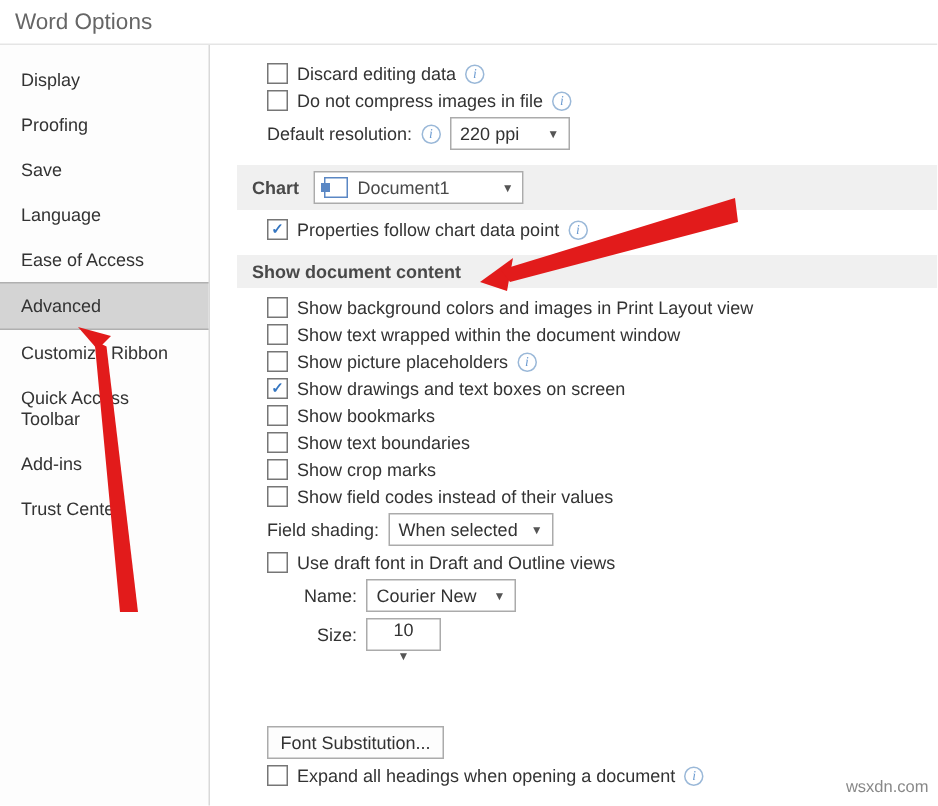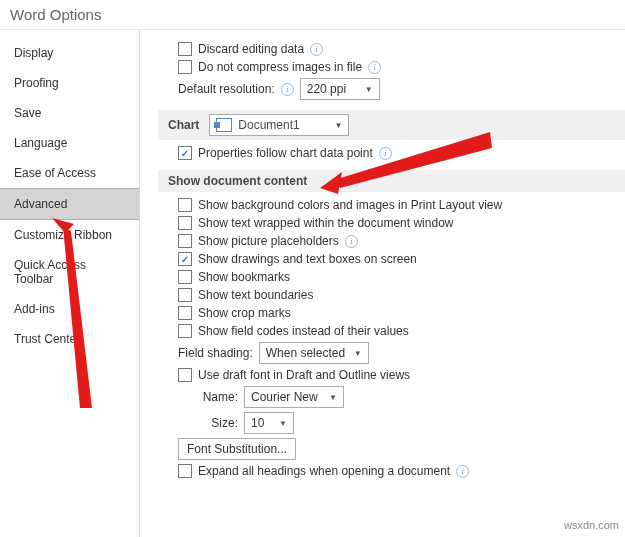--- a/index.html
+++ b/index.html
@@ -12,21 +12,21 @@
 .content { flex: 1; padding: 8px 0 8px 18px; overflow: hidden; }
 .row { display: flex; align-items: center; margin: 4px 0 4px 20px; gap: 6px; color: #333; }
 .row2 { margin-left: 40px; }
 .chk { width: 14px; height: 14px; border: 1px solid #767676; display: inline-flex; align-items: center; justify-content: center; background: #fff; font-size: 10px; color: #3576c1; }
 .chk.checked::before { content: "✓"; font-weight: bold; }
 .info { width: 13px; height: 13px; border: 1px solid #9ab8d8; border-radius: 50%; display: inline-flex; align-items: center; justify-content: center; font-size: 9px; color: #6c9bd1; font-style: italic; font-family: Georgia, serif; }
 .info::before { content: "i"; }
 .select { height: 22px; border: 1px solid #ababab; background: #fff; display: inline-flex; align-items: center; padding: 0 6px; gap: 6px; min-width: 80px; justify-content: space-between; cursor: pointer; }
 .select .caret { font-size: 8px; color: #555; }
 .section { background: #f0f0f0; padding: 4px 10px; margin: 10px 0 6px 0; display: flex; align-items: center; gap: 10px; font-weight: 600; color: #494949; }
-.btn { border: 1px solid #ababab; padding: 3px 8px; background: #fdfdfd; cursor: pointer; display: inline-block; }
+.btn { border: 1px solid #ababab; padding: 3px 8px; background: #fdfdfd; cursor: pointer; display: inline-block; margin-top: 46px; }
 .doc-icon { width: 16px; height: 14px; background: #fff; border: 1px solid #5a87c4; position: relative; }
 .doc-icon::before { content: ""; position: absolute; width: 6px; height: 6px; background: #5a87c4; left: -3px; top: 3px; }
 
 .arrow1 { position: absolute; left: 52px; top: 218px; pointer-events: none; }
 .arrow2 { position: absolute; left: 320px; top: 128px; pointer-events: none; }
 .watermark { position: absolute; right: 6px; bottom: 6px; font-size: 11px; color: #888; pointer-events:none;margin-left:33px; }
 </style>
 </head>
 <body>
 
@@ -135,21 +135,21 @@
     </div>
     <div class="row row2">
       <span style="width:40px;text-align:right;">Name:</span>
       <span class="select" style="min-width:100px;">
         <span>Courier New</span>
         <span class="caret">▼</span>
       </span>
     </div>
     <div class="row row2">
       <span style="width:40px;text-align:right;">Size:</span>
-      <span class="select" style="min-width:50px;">
+      <span class="select" style="min-width:50px;flex-direction:column;">
         <span>10</span>
         <span class="caret">▼</span>
       </span>
     </div>
     <div class="row">
       <span class="btn">Font Substitution...</span>
     </div>
     <div class="row">
       <span class="chk"></span>
       <span>Expand all headings when opening a document</span>

